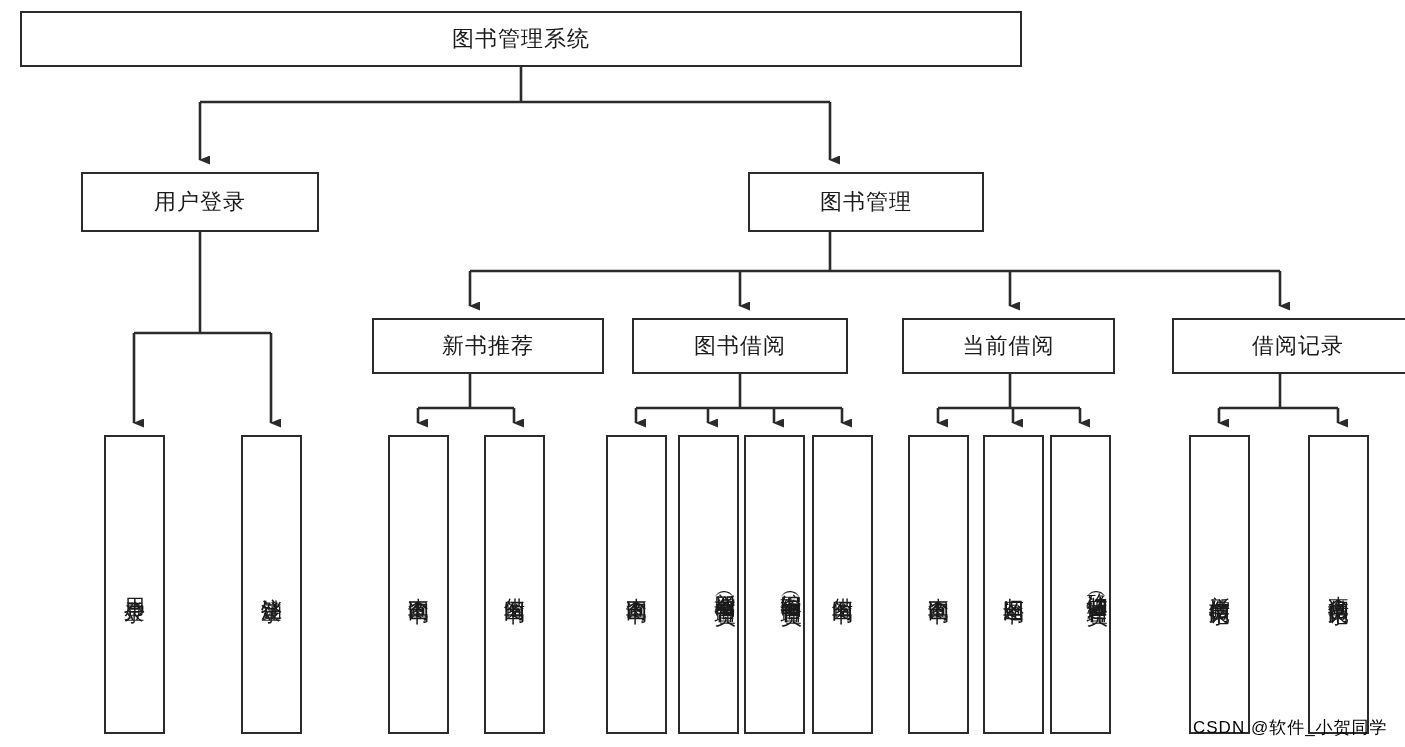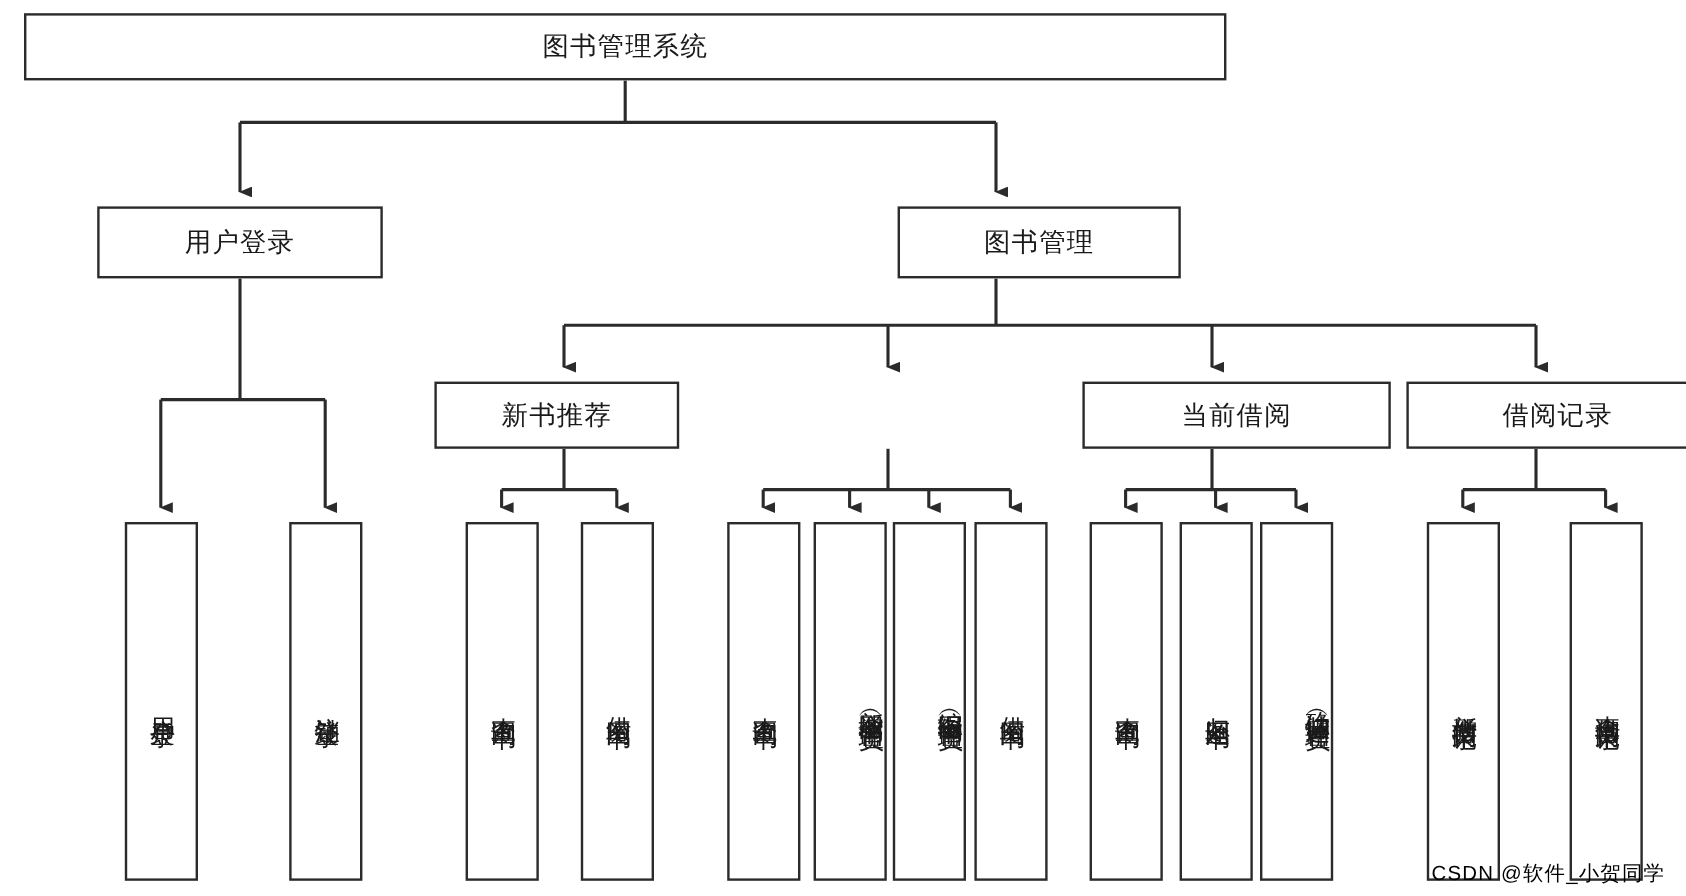--- a/index.html
+++ b/index.html
@@ -121,24 +121,27 @@
     <span class="node-label">图书管理系统</span>
   </div>
 
   <div class="node horiz" id="node-l2-0" style="left: 81px; top: 172px; width: 238px; height: 60px;">
     <span class="node-label">用户登录</span>
   </div>
   <div class="node horiz" id="node-l2-1" style="left: 748px; top: 172px; width: 236px; height: 60px;">
     <span class="node-label">图书管理</span>
   </div>
 
-  <div class="node horiz" id="node-l3-0" style="left: 362px; top: 318px; width: 204px; height: 56px;">
+  <div class="node horiz" id="node-l3-0" style="left: 372px; top: 318px; width: 232px; height: 56px;">
     <span class="node-label">新书推荐</span>
   </div>
-  <div class="node horiz" id="node-l3-2" style="left: 902px; top: 318px; width: 257px; height: 56px;">
+  <div class="node horiz" id="node-l3-1" style="left: 632px; top: 318px; width: 216px; height: 56px;">
+    <span class="node-label">图书借阅</span>
+  </div>
+  <div class="node horiz" id="node-l3-2" style="left: 902px; top: 318px; width: 213px; height: 56px;">
     <span class="node-label">当前借阅</span>
   </div>
   <div class="node horiz" id="node-l3-3" style="left: 1172px; top: 318px; width: 252px; height: 56px;">
     <span class="node-label">借阅记录</span>
   </div>
 
   <div class="node vert" id="node-leaf-0" style="left: 104px; top: 435px; width: 61px; height: 299px;">
     <span class="node-label">用户登录</span>
   </div>
   <div class="node vert" id="node-leaf-1" style="left: 241px; top: 435px; width: 61px; height: 299px;">

